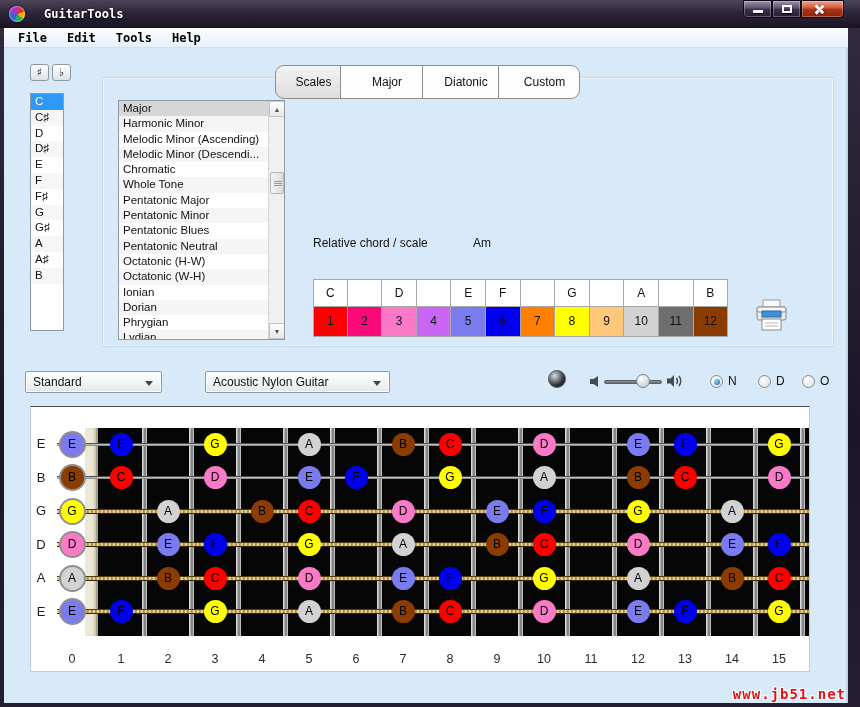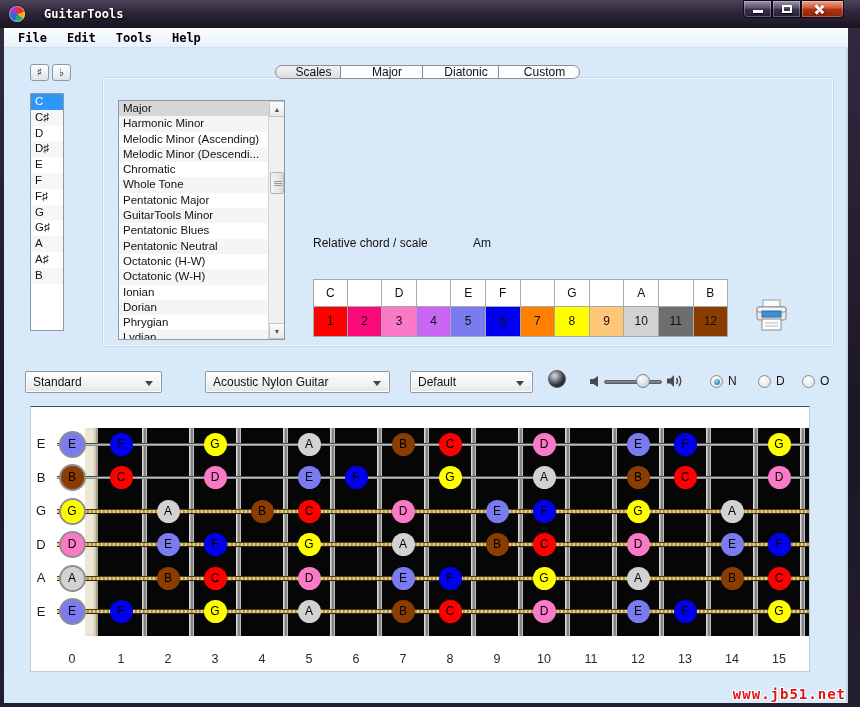--- a/index.html
+++ b/index.html
@@ -31,21 +31,21 @@
   
   .menubar{position:absolute;left:4px;top:28px;width:844px;height:20px;display:flex;align-items:center;
     background:linear-gradient(180deg,#fbfdff,#e8f1fb);border-bottom:1px solid #d2e0ef;padding-left:4px;}
   .menu-item{font:700 12px "DejaVu Sans Mono",monospace;color:#000;padding:1px 10px;}
   
   .app-bg{position:absolute;left:4px;top:48px;width:844px;height:655px;background:#d8eafa;border-right:2px solid #c4d3e2;}
   
   .tabpage-box{position:absolute;left:103px;top:78px;width:730px;height:268px;
     border:1px solid #f0f5fa;box-shadow:0 0 0 1px rgba(150,165,185,.28);}
   .tabbar{position:absolute;left:275px;top:65px;height:21px;display:flex;}
-  .tab{height:14px;border:1px solid #8e8e8e;margin-left:-1px;background:#fdfdfd;
+  .tab{height:34px;border:1px solid #8e8e8e;margin-left:-1px;background:#fdfdfd;
     font:12px "Liberation Sans",sans-serif;color:#111;display:flex;align-items:center;justify-content:center;padding-left:11px;}
   .tab.sel{background:linear-gradient(180deg,#f3f3f3,#dddddd);}
   .tab:first-child{border-radius:9px 0 0 9px;margin-left:0;}
   .tab:last-child{border-radius:0 9px 9px 0;}
   
   .accbtn{position:absolute;top:64px;width:19px;height:17px;border:1px solid #8e99a3;border-radius:3px;
     background:linear-gradient(180deg,#ffffff,#dfe4e8);font:11px "DejaVu Sans",sans-serif;
     text-align:center;line-height:15px;color:#222;}
   
   .rootlist{position:absolute;left:30px;top:93px;width:34px;height:238px;background:#fff;border:1px solid #8e99a3;overflow:hidden;}
@@ -183,21 +183,21 @@
 
   <div class="scalelist">
     <div class="scale-rows">
         <div class="srow sel">Major</div>
         <div class="srow">Harmonic Minor</div>
         <div class="srow">Melodic Minor (Ascending)</div>
         <div class="srow">Melodic Minor (Descendi...</div>
         <div class="srow">Chromatic</div>
         <div class="srow">Whole Tone</div>
         <div class="srow">Pentatonic Major</div>
-        <div class="srow">GuitarTools Minor</div>
+        <div class="srow">Pentatonic Minor</div>
         <div class="srow">Pentatonic Blues</div>
         <div class="srow">Pentatonic Neutral</div>
         <div class="srow">Octatonic (H-W)</div>
         <div class="srow">Octatonic (W-H)</div>
         <div class="srow">Ionian</div>
         <div class="srow">Dorian</div>
         <div class="srow">Phrygian</div>
         <div class="srow">Lydian</div>
       </div>
     <div class="sscroll">
@@ -272,24 +272,20 @@
       <line x1="12" y1="27" x2="25" y2="27" stroke="#b5b5b5"></line>
     </svg>
   </button>
 
   <div class="combo" style="left:25px;width:137px">
     <span class="ctext">Standard</span>
       <span class="carrow"></span>
   </div>
   <div class="combo" style="left:205px;width:185px">
     <span class="ctext">Acoustic Nylon Guitar</span>
-      <span class="carrow"></span>
-  </div>
-  <div class="combo" style="left:410px;width:123px">
-    <span class="ctext">Default</span>
       <span class="carrow"></span>
   </div>
 
   <div class="knob"></div>
 
   <svg class="spk" style="left:590px;top:376px" width="9" height="11">
     <path d="M8,0 L3.5,3 L0,3 L0,8 L3.5,8 L8,11 Z" fill="#4a4a4a"></path>
   </svg>
   <div class="slider-track"></div>
   <div class="slider-thumb"></div>

